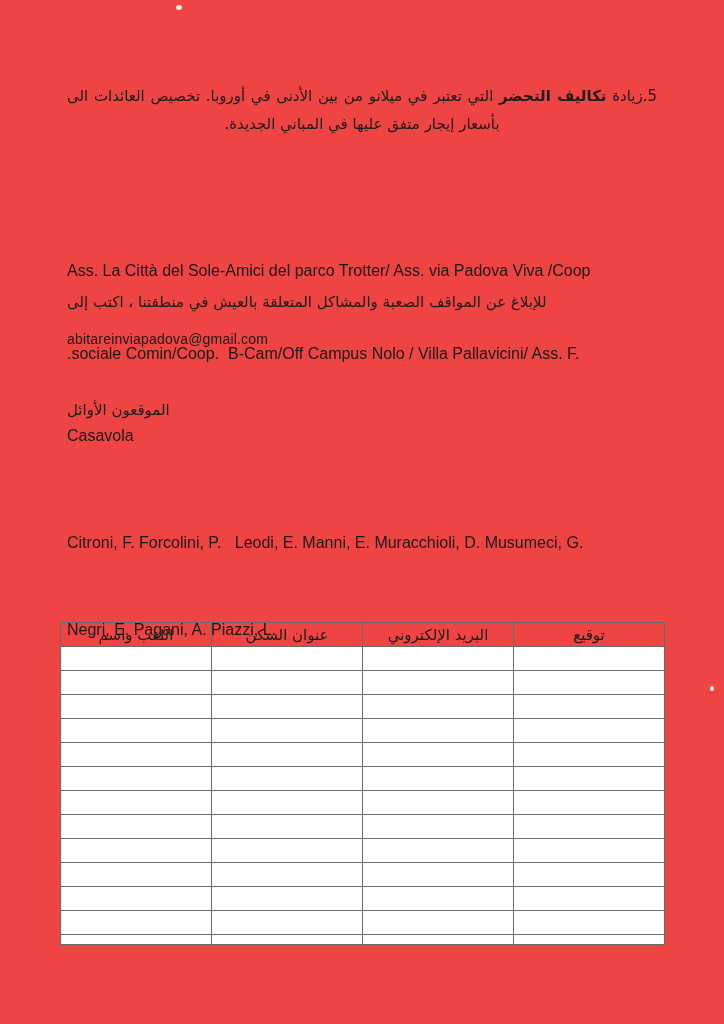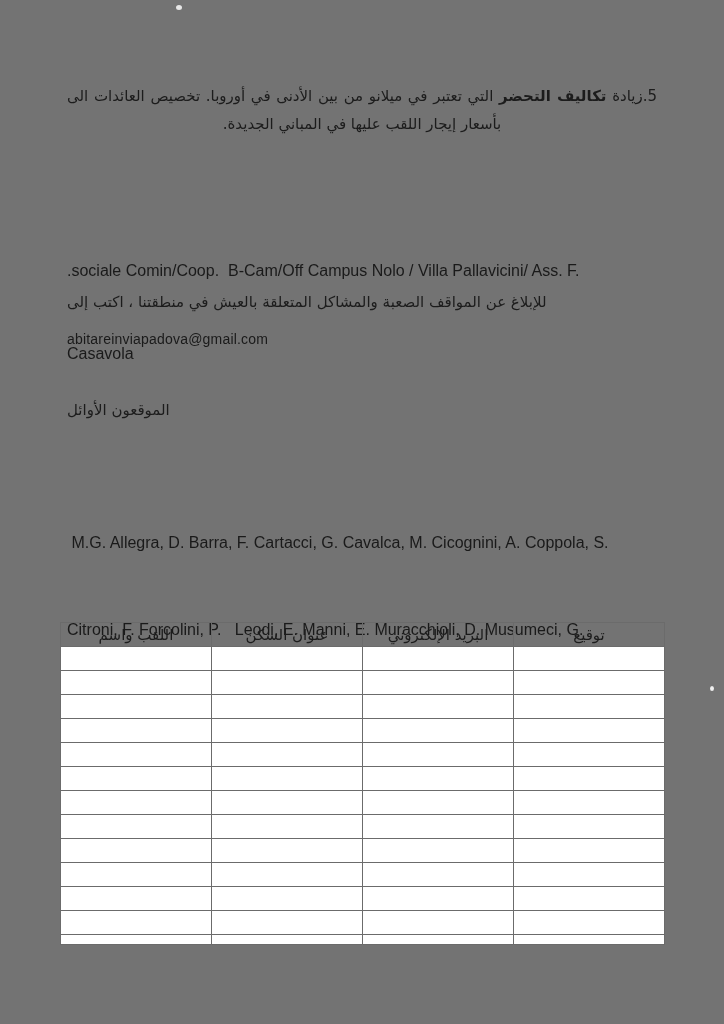--- a/index.html
+++ b/index.html
@@ -4,21 +4,21 @@
 <style>
   html, body { margin: 0; padding: 0; }
   body {
     width: 724px; height: 1024px;
     background: #f3f3f3;
     font-family: "Liberation Sans", "DejaVu Sans", sans-serif;
   }
   .page {
     position: relative;
     width: 724px; height: 1024px;
-    background: #737373;
+    background: #ef4444;
     overflow: hidden;
     color: #1c1c1c;
   }
   .ar {
     font-family: "DejaVu Sans", sans-serif;
     direction: rtl;
     unicode-bidi: plaintext;
     color: #1c1c1c;
   }
   .latin {
@@ -106,36 +106,36 @@
 </head>
 <body>
 
 <div class="page">
 
   <div class="speck s1"></div>
   <div class="speck s2"></div>
 
   <div class="intro ar">
     <div class="ar-line just"><span>5.زيادة </span><b>تكاليف التحضر</b><span> التي تعتبر في ميلانو من بين الأدنى في أوروبا.  تخصيص العائدات الى</span></div>
-    <div class="ar-line center">بأسعار إيجار اللقب عليها في المباني الجديدة.</div>
+    <div class="ar-line center">بأسعار إيجار متفق عليها في المباني الجديدة.</div>
   </div>
 
   <div class="assoc latin">
+    <div>Ass. La Città del Sole-Amici del parco Trotter/ Ass. via Padova Viva /Coop</div>
     <div>.sociale Comin/Coop.  B-Cam/Off Campus Nolo / Villa Pallavicini/ Ass. F.</div>
     <div>Casavola</div>
   </div>
 
   <div class="note ar">للإبلاغ عن المواقف الصعبة والمشاكل المتعلقة بالعيش في منطقتنا ، اكتب إلى</div>
 
   <div class="email latin">abitareinviapadova@gmail.com</div>
 
   <div class="heading ar">الموقعون الأوائل</div>
 
   <div class="names latin">
-    <div> M.G. Allegra, D. Barra, F. Cartacci, G. Cavalca, M. Cicognini, A. Coppola, S.</div>
     <div>Citroni, F. Forcolini, P.   Leodi, E. Manni, E. Muracchioli, D. Musumeci, G.</div>
     <div>Negri, E. Pagani, A. Piazzi, L.</div>
   </div>
 
   <table class="sig-table">
     <thead>
       <tr>
         <th class="ar">اللقب واسم</th>
         <th class="ar">عنوان السكن</th>
         <th class="ar">البريد الإلكتروني</th>

